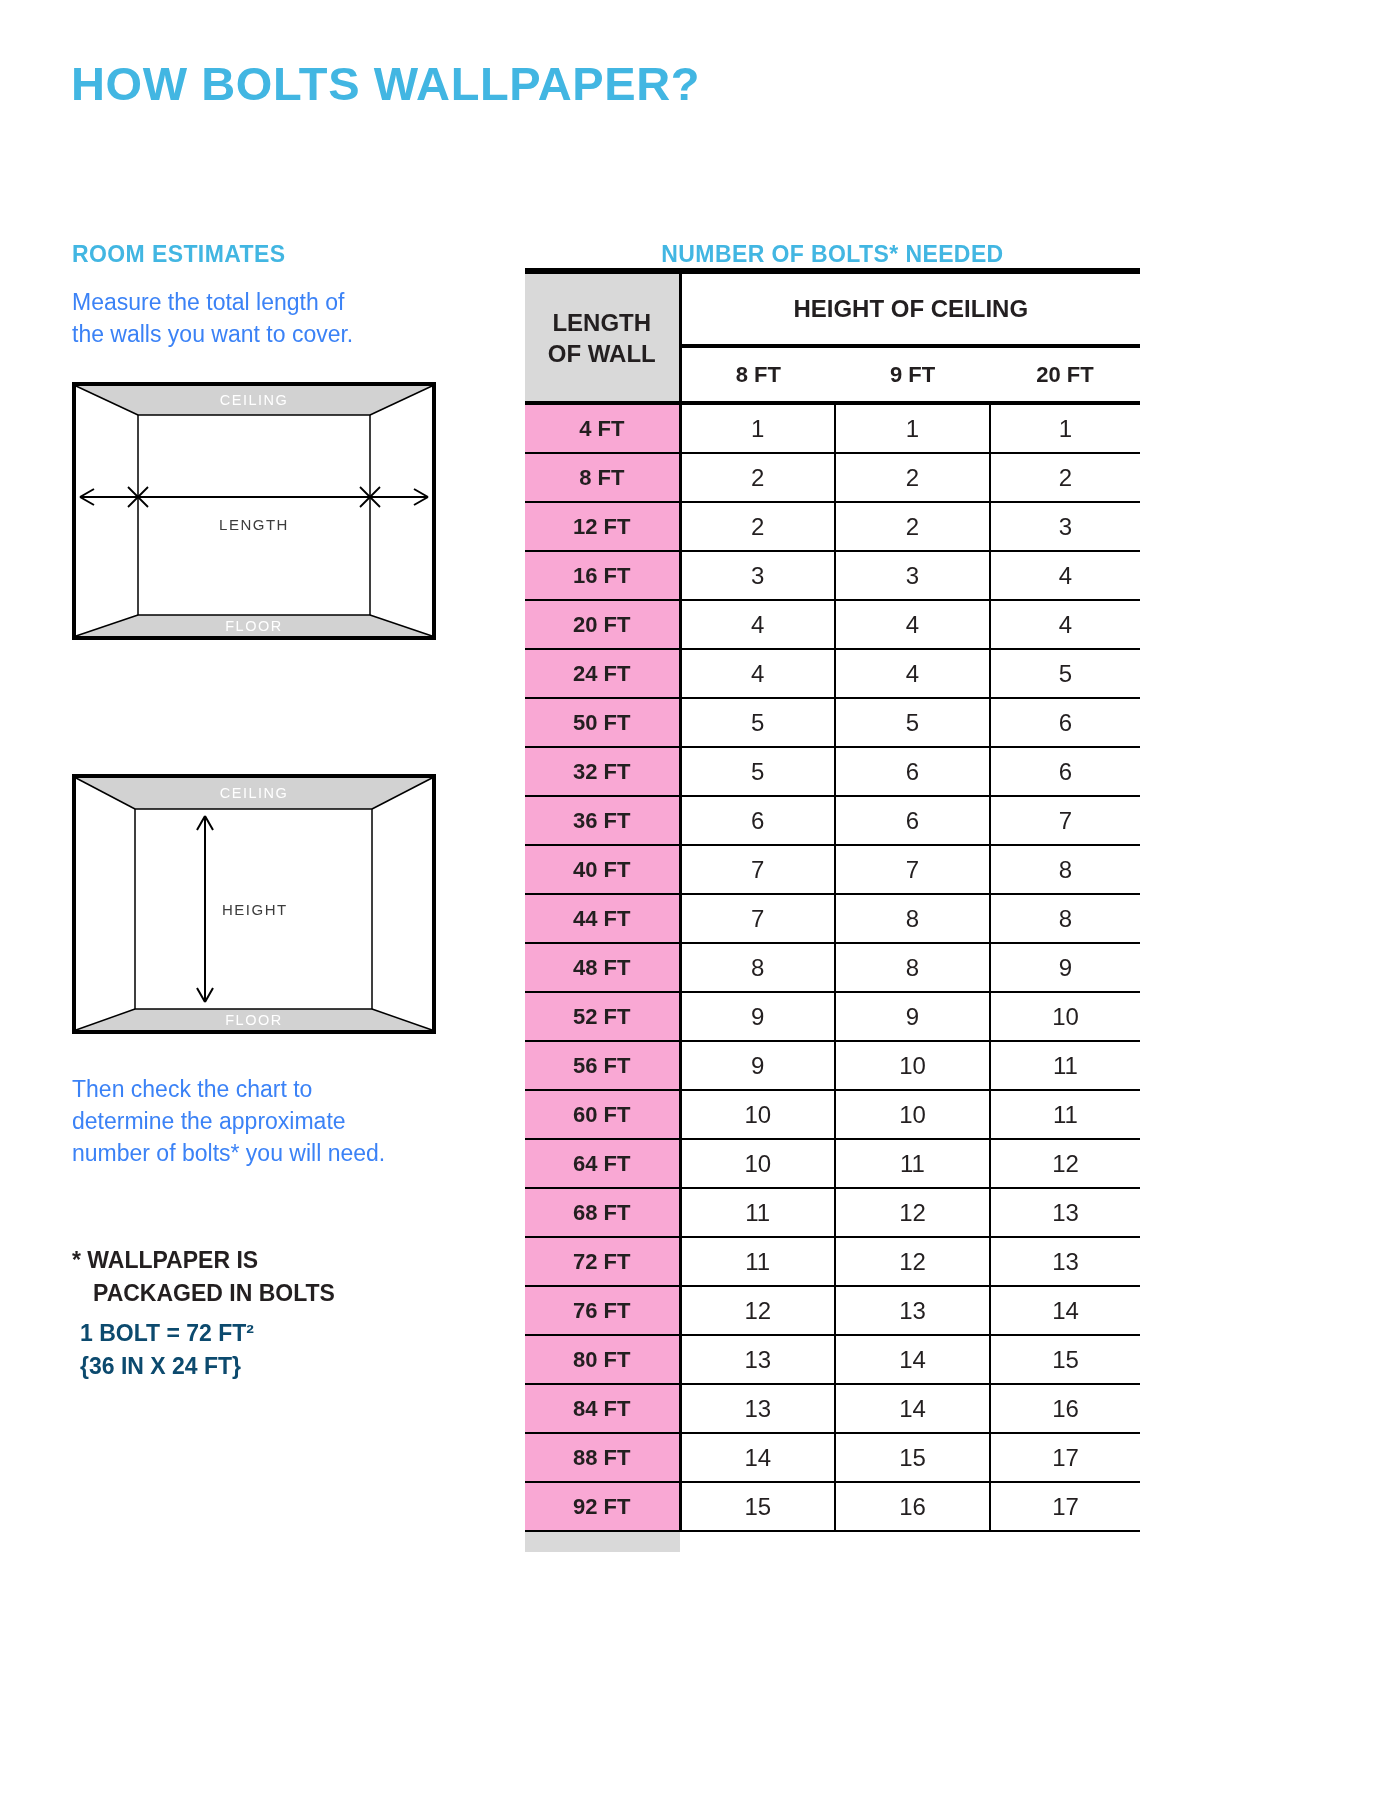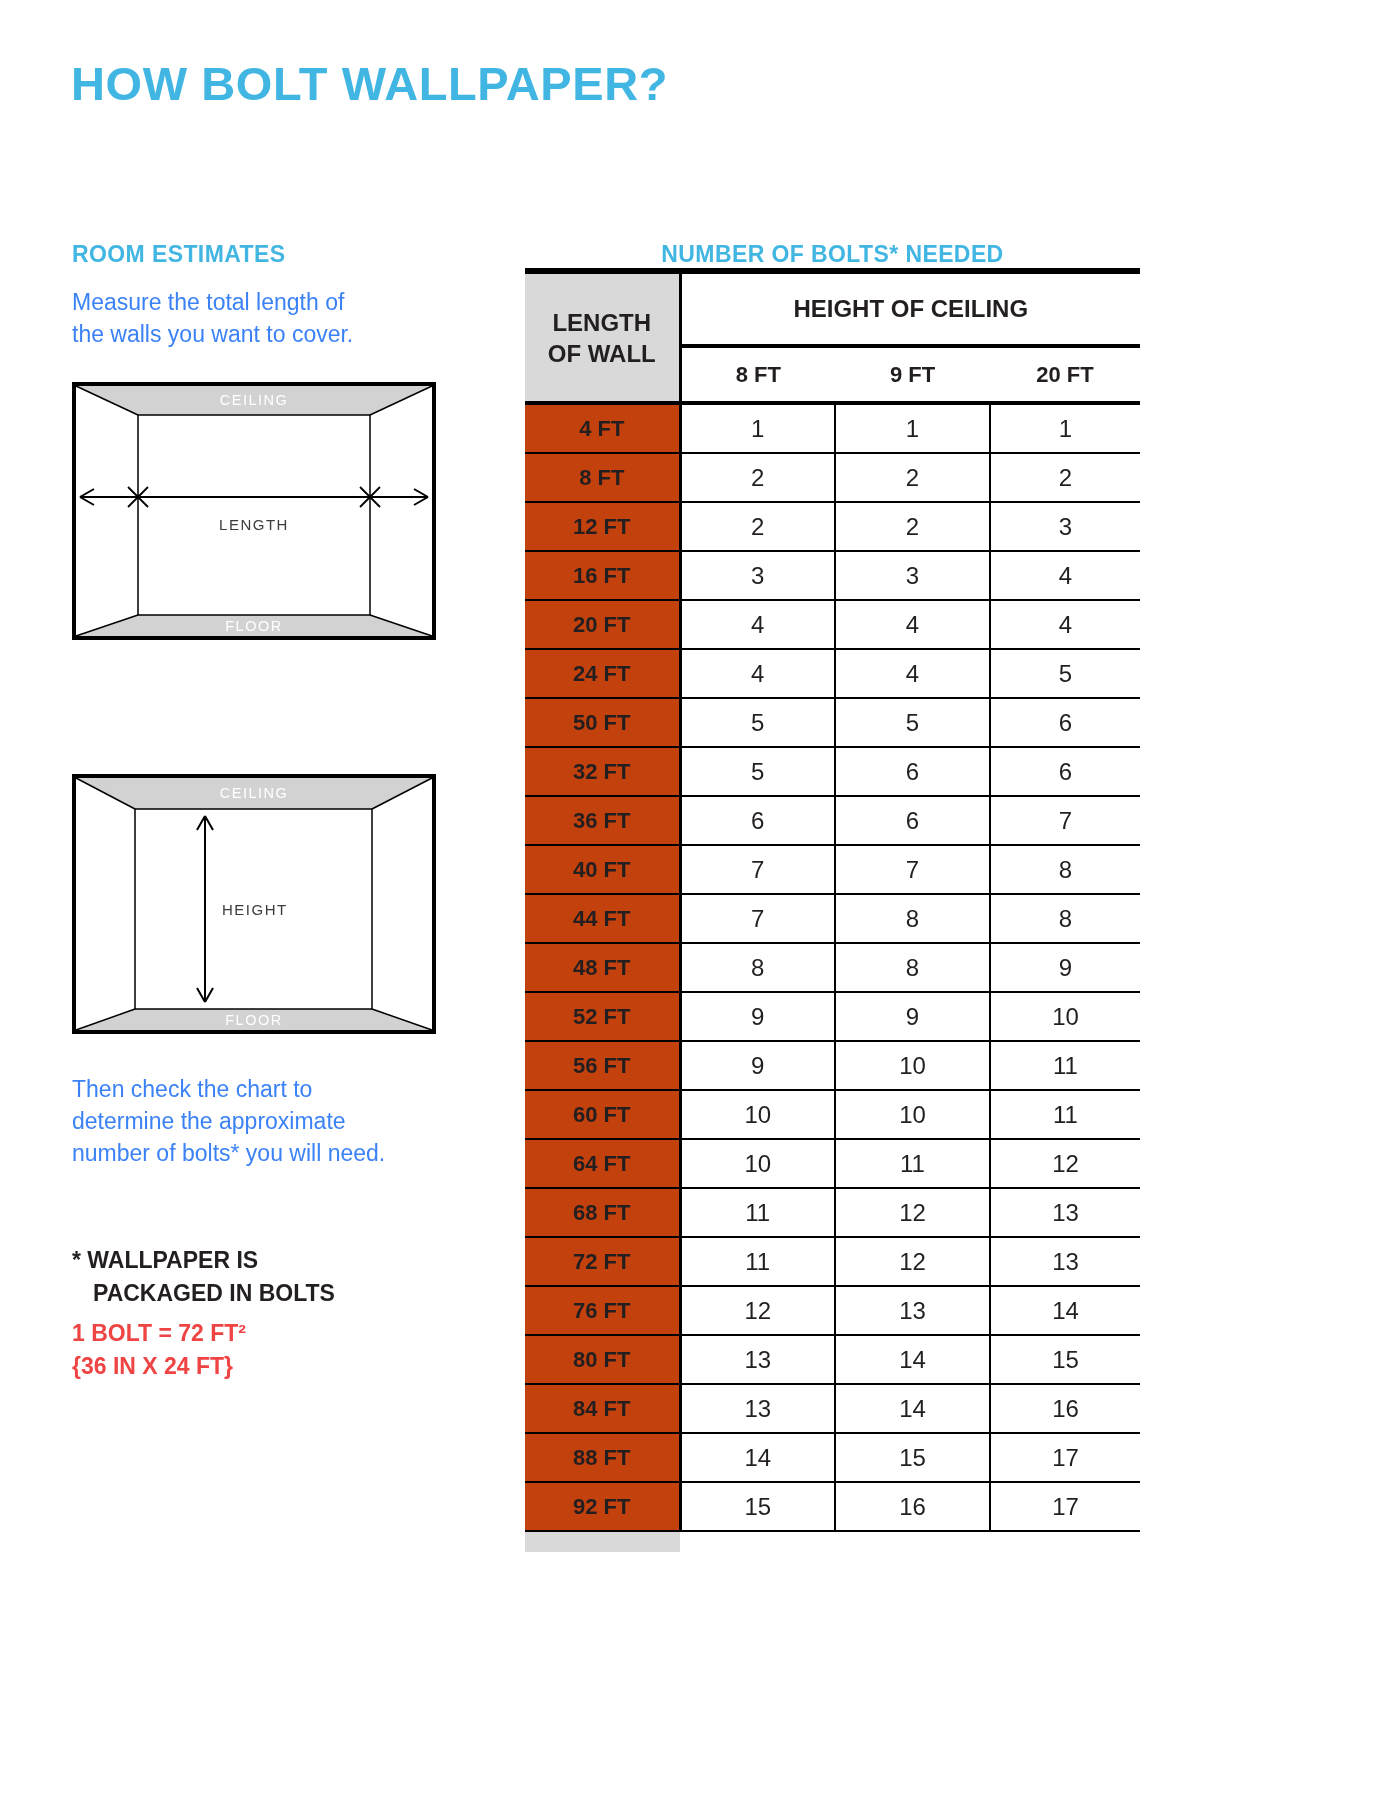--- a/index.html
+++ b/index.html
@@ -48,25 +48,25 @@
     position:absolute;
     left:72px; top:1244px;
     font-size:23px;
     font-weight:700;
     line-height:33px;
     color:#231f20;
   }
   .note .indent{padding-left:21px;}
   .boltinfo{
     position:absolute;
-    left:72px; top:1317px;
+    left:80px; top:1317px;
     font-size:23px;
     font-weight:700;
     line-height:33px;
-    color:#ef4444;
+    color:#0c4a6e;
   }
   .bolt-table{position:absolute;left:525px;top:268px;}
   table{
     border-collapse:collapse;
     table-layout:fixed;
     width:615px;
     border-top:6px solid #000;
   }
   th,td{padding:0;}
   .corner{
@@ -98,40 +98,40 @@
   }
   tbody td{
     height:47px;
     font-size:24px;
     text-align:center;
     vertical-align:middle;
     border-bottom:2px solid #000;
     background:#ffffff;
   }
   tbody td.rowhead{
-    background:#c2410c;
+    background:#f9a8d4;
     font-weight:700;
     font-size:22px;
     border-right:3px solid #000;
   }
   tbody td + td + td{border-left:2px solid #000;}
   tbody tr.tail td{
     height:20px;
     border:none;
     background:#ffffff;
   }
   tbody tr.tail td.tail-cell{background:#d9d9d9;}
   .dg-label{font-family:"Liberation Sans",sans-serif;}
 </style>
 </head>
 <body>
 
 <div class="page">
 
-  <div class="title">HOW BOLT WALLPAPER?</div>
+  <div class="title">HOW BOLTS WALLPAPER?</div>
 
   <div class="section-heading left-heading">ROOM ESTIMATES</div>
 
   <div class="para" id="para1">Measure the total length of
 the walls you want to cover.</div>
 
   <div class="diagram" id="diagram1">
     <svg width="364" height="258" viewBox="0 0 364 258" xmlns="http://www.w3.org/2000/svg">
       <rect x="2" y="2" width="360" height="254" fill="#ffffff" stroke="#000000" stroke-width="4"></rect>
       <polygon points="4,4 360,4 298,33 66,33" fill="#d2d2d2"></polygon>

